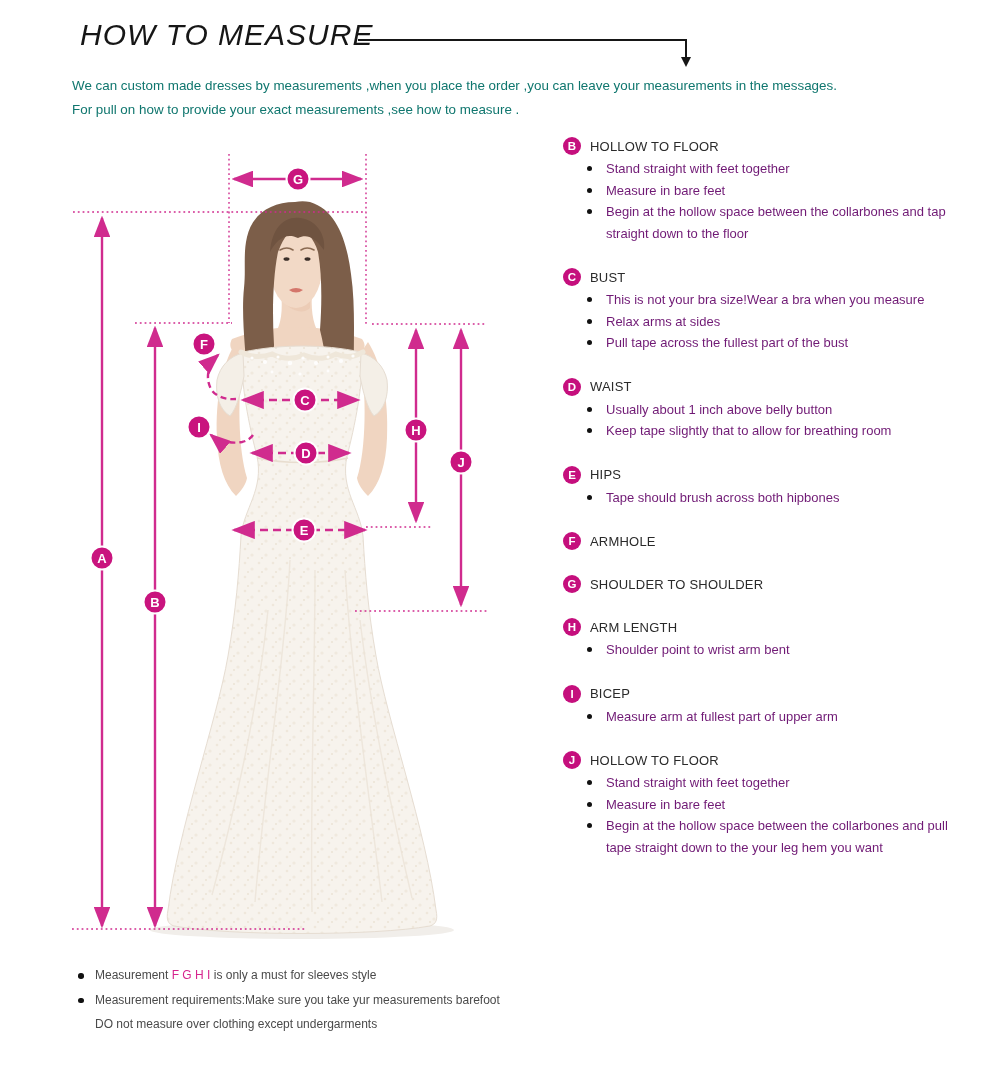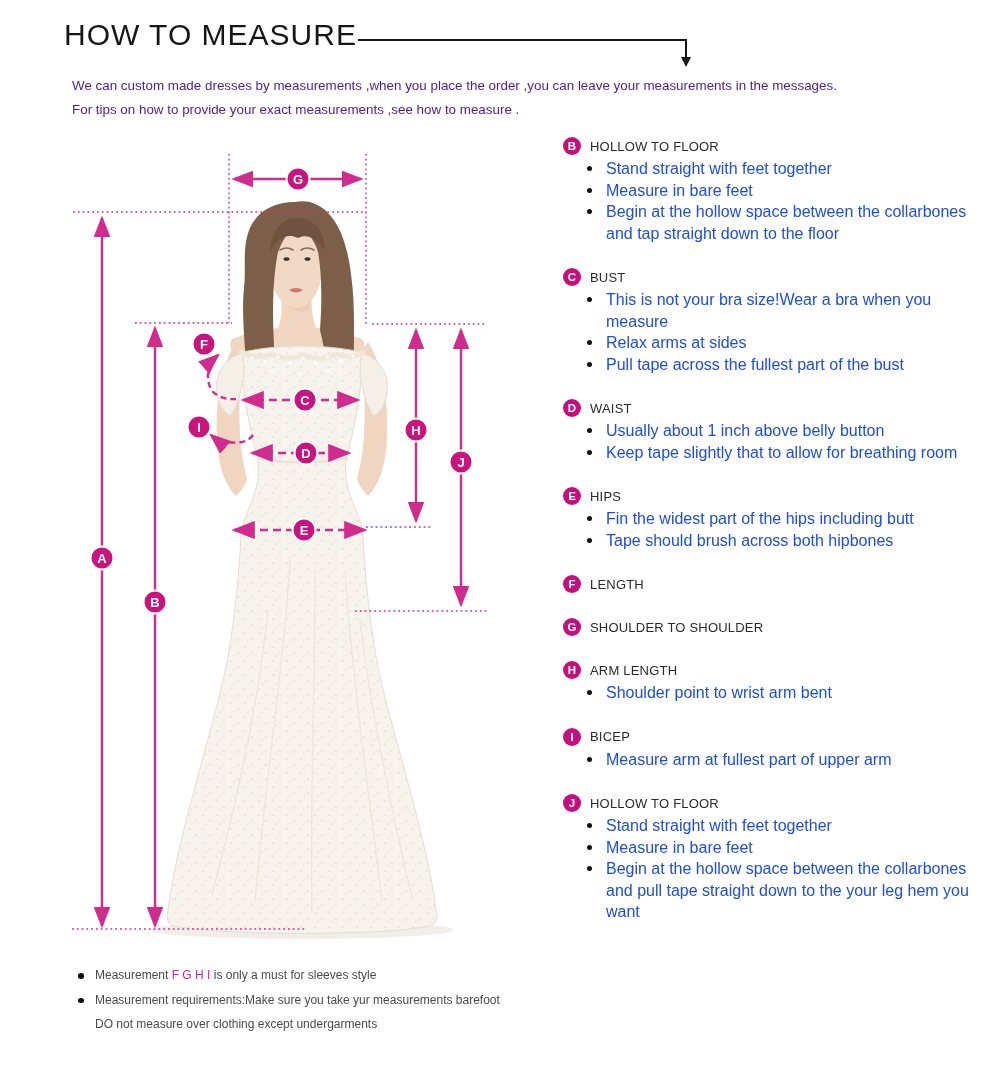--- a/index.html
+++ b/index.html
@@ -1,39 +1,39 @@
 <!DOCTYPE html>
 <html><head>
 <meta charset="utf-8">
 <style>
   html,body { margin:0; padding:0; background:#fff; }
   .page {
     position:relative; width:1000px; height:1076px; background:#fff;
     font-family:"Liberation Sans","DejaVu Sans",sans-serif; overflow:hidden;
   }
   
-  .titlebox { position:absolute; left:64px; top:18px; }
+  .titlebox { position:absolute; left:80px; top:18px;font-style:italic; }
   .title { font-size:30px; letter-spacing:1px; color:#161616; white-space:nowrap; }
   .rule-h { position:absolute; left:358px; top:39px; width:329px; height:0; border-top:2px solid #161616; }
   .rule-v { position:absolute; left:685px; top:39px; width:0; height:19px; border-left:2px solid #161616; }
   .rule-arrow { position:absolute; left:681px; top:57px; width:0; height:0;
     border-left:5px solid transparent; border-right:5px solid transparent; border-top:10px solid #161616; }
   
   .intro { position:absolute; left:72px; top:78px; width:915px; }
-  .intro p { margin:0 0 9px 0; font-size:13.4px; line-height:15px; color:#4c1d95; }
+  .intro p { margin:0 0 9px 0; font-size:13.4px; line-height:15px; color:#0f766e; }
   
   .right-col { position:absolute; left:563px; top:136px; width:437px; }
   .section { margin-bottom:23px; }
   .sec-head { display:flex; align-items:center; gap:9px; margin-bottom:2px; height:20px; }
   .badge { width:18px; height:18px; border-radius:50%; background:#c50f7d; color:#fff;
     font-size:11.5px; font-weight:bold; text-align:center; line-height:18px; flex:0 0 18px; }
   .sec-title { font-size:13px; color:#2a2a2a; letter-spacing:.2px; }
   .sec-list { list-style:none; margin:0; padding:0; }
   .sec-list li { position:relative; padding-left:43px; padding-right:28px;
-    font-size:16px; line-height:21.5px; color:#1d4ed8; }
+    font-size:13px; line-height:21.5px; color:#701a75; }
   .sec-list li::before { content:""; position:absolute; left:24px; top:8px;
     width:5px; height:5px; border-radius:50%; background:#111; }
   
   .notes { position:absolute; left:72px; top:963px; width:436px; list-style:none; margin:0; padding:0; }
   .notes li { position:relative; padding-left:23px; font-size:12px; line-height:24.5px; color:#4a4a4a; }
   .notes li::before { content:""; position:absolute; left:6px; top:10px;
     width:5.5px; height:5.5px; border-radius:50%; background:#111; }
   .hl { color:#d6258e; }
   
   .diagram { position:absolute; left:60px; top:140px; }
@@ -47,21 +47,21 @@
 
   <div class="titlebox">
     <div class="title">HOW TO MEASURE</div>
   </div>
   <div class="rule-h"></div>
   <div class="rule-v"></div>
   <div class="rule-arrow"></div>
 
   <div class="intro">
     <p>We can custom made dresses by measurements ,when you place the order ,you can leave your measurements in the messages.</p>
-    <p>For tips on how to provide your exact measurements ,see how to measure .</p>
+    <p>For pull on how to provide your exact measurements ,see how to measure .</p>
   </div>
 
   <svg class="diagram" width="500" height="820" viewBox="0 0 500 820" xmlns="http://www.w3.org/2000/svg">
     <defs>
       <marker id="ae" markerWidth="9" markerHeight="7" refX="8" refY="3.5" orient="auto">
         <path d="M0 0 L9 3.5 L0 7 Z" fill="#d02b8e"></path>
       </marker>
       <marker id="as" markerWidth="9" markerHeight="7" refX="8" refY="3.5" orient="auto-start-reverse">
         <path d="M0 0 L9 3.5 L0 7 Z" fill="#d02b8e"></path>
       </marker>
@@ -231,29 +231,28 @@
         <li>Keep tape slightly that to allow for breathing room</li>
       </ul>
     </div>
 
     <div class="section">
       <div class="sec-head">
         <span class="badge">E</span>
         <span class="sec-title">HIPS</span>
       </div>
       <ul class="sec-list">
-        <li>Fin the widest part of the hips including butt</li>
         <li>Tape should brush across both hipbones</li>
       </ul>
     </div>
 
     <div class="section">
       <div class="sec-head">
         <span class="badge">F</span>
-        <span class="sec-title">LENGTH</span>
+        <span class="sec-title">ARMHOLE</span>
       </div>
     </div>
 
     <div class="section">
       <div class="sec-head">
         <span class="badge">G</span>
         <span class="sec-title">SHOULDER TO SHOULDER</span>
       </div>
     </div>
 

